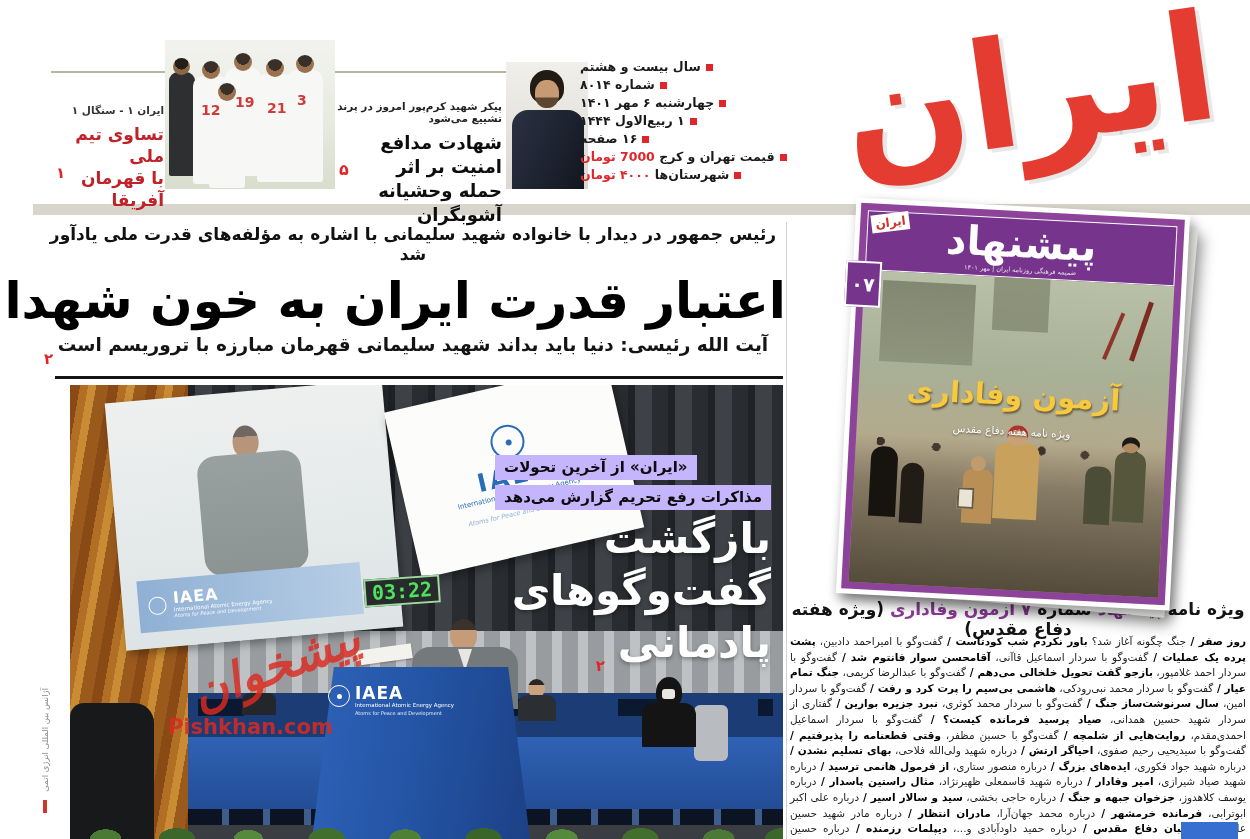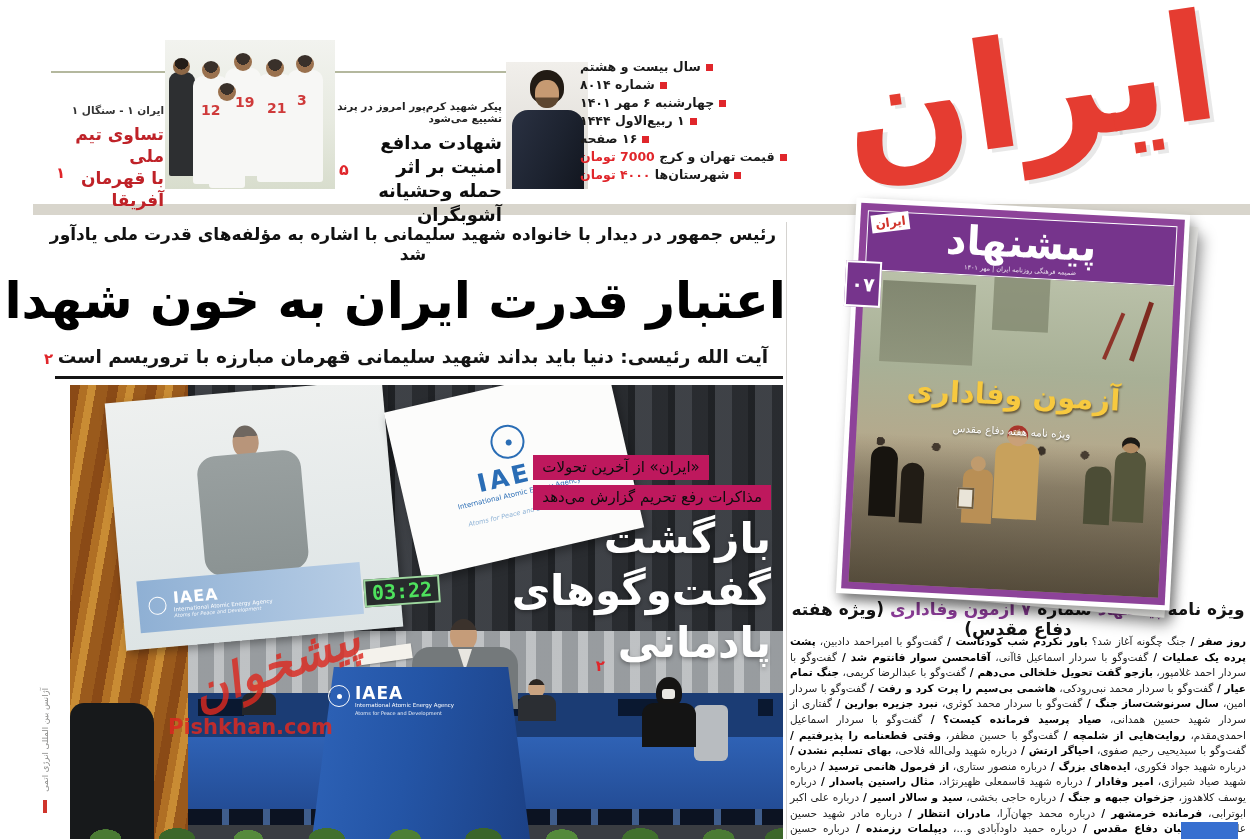--- a/index.html
+++ b/index.html
@@ -56,21 +56,21 @@
 
   .meta-row{left:55px;top:189px;width:733px;display:flex;justify-content:space-between;direction:ltr;z-index:2;}
   .site{color:#c3c0ba;font-size:13px;letter-spacing:.5px;}
   .issn{color:#2b2b2b;font-size:12.5px;}
   .gray-band{left:33px;top:204px;width:1217px;height:11px;background:#d8d5cc;z-index:1;}
 
   
   .main-story{left:40px;top:224px;width:746px;text-align:center;z-index:2;}
   .main-kicker{font-size:17px;font-weight:bold;color:#111;}
   .main-title{font-size:50px;font-weight:bold;color:#000;letter-spacing:-1px;margin-top:8px;white-space:nowrap;}
-  .main-sub{font-size:18.5px;font-weight:bold;color:#141414;margin-top:16px;}
+  .main-sub{font-size:18.5px;font-weight:bold;color:#141414;margin-top:4px;}
   .main-page{left:44px;top:350px;color:#e0262b;font-weight:bold;font-size:15px;z-index:2;}
   .black-rule{left:55px;top:376px;width:728px;height:3px;background:#141414;}
 
   
   .iaea-photo{left:70px;top:385px;width:713px;height:454px;background:#3a3d42;overflow:hidden;z-index:1;}
   .wood{position:absolute;left:0;top:0;width:118px;height:454px;
      background:repeating-linear-gradient(100deg,#8a4a16 0 10px,#b06f24 10px 18px,#c98c34 18px 26px,#9a5a1c 26px 38px);}
   .curtain-dark{position:absolute;left:118px;top:0;width:595px;height:312px;background-color:#3a3d42;
      background-image:repeating-linear-gradient(90deg,rgba(10,12,14,.55) 0 7px,rgba(82,86,92,.18) 7px 24px,rgba(10,12,14,.35) 24px 40px);}
   .curtain-light{position:absolute;left:118px;top:246px;width:595px;height:114px;background-color:#a6aaad;
@@ -142,21 +142,21 @@
      radial-gradient(24px 15px at 25% 100%,#558a3c 60%,transparent 61%),
      radial-gradient(30px 18px at 36% 100%,#41702e 60%,transparent 61%),
      radial-gradient(26px 16px at 47% 100%,#4d7f35 60%,transparent 61%),
      radial-gradient(30px 18px at 58% 100%,#3a652a 60%,transparent 61%),
      radial-gradient(26px 16px at 69% 100%,#548a3b 60%,transparent 61%),
      radial-gradient(30px 18px at 80% 100%,#41702e 60%,transparent 61%),
      radial-gradient(26px 16px at 91% 100%,#4a7a33 60%,transparent 61%),
      radial-gradient(30px 18px at 100% 100%,#3c672a 60%,transparent 61%);}
   .ov-kicker{position:absolute;right:12px;top:70px;z-index:6;display:flex;flex-direction:column;
      align-items:flex-end;gap:5px;}
-  .ov-kicker span{display:inline-block;background:#be185d;color:#0d0d0d;font-size:15px;font-weight:normal;
+  .ov-kicker span{display:inline-block;background:#c4b5fd;color:#0d0d0d;font-size:15px;font-weight:bold;
      padding:2px 9px;line-height:21px;}
   .ov-title{position:absolute;right:12px;top:128px;z-index:6;color:#fff;font-size:42px;font-weight:bold;
      text-align:right;line-height:52px;text-shadow:0 2px 4px rgba(0,0,0,.35);}
   .ov-page{position:absolute;right:178px;top:272px;color:#e0262b;font-weight:bold;font-size:15px;z-index:6;}
   .wm-fa{position:absolute;left:118px;top:252px;z-index:7;color:#dc2a21;opacity:.82;font-size:48px;
      font-weight:bold;font-style:italic;transform:rotate(-20deg);}
   .wm-en{position:absolute;left:98px;top:330px;z-index:7;color:#dc2a21;opacity:.85;font-size:21px;
      font-weight:bold;direction:ltr;}
   .credit{left:40px;top:688px;writing-mode:vertical-rl;transform:rotate(180deg);font-size:8.5px;
      color:#8a8a88;z-index:2;}

